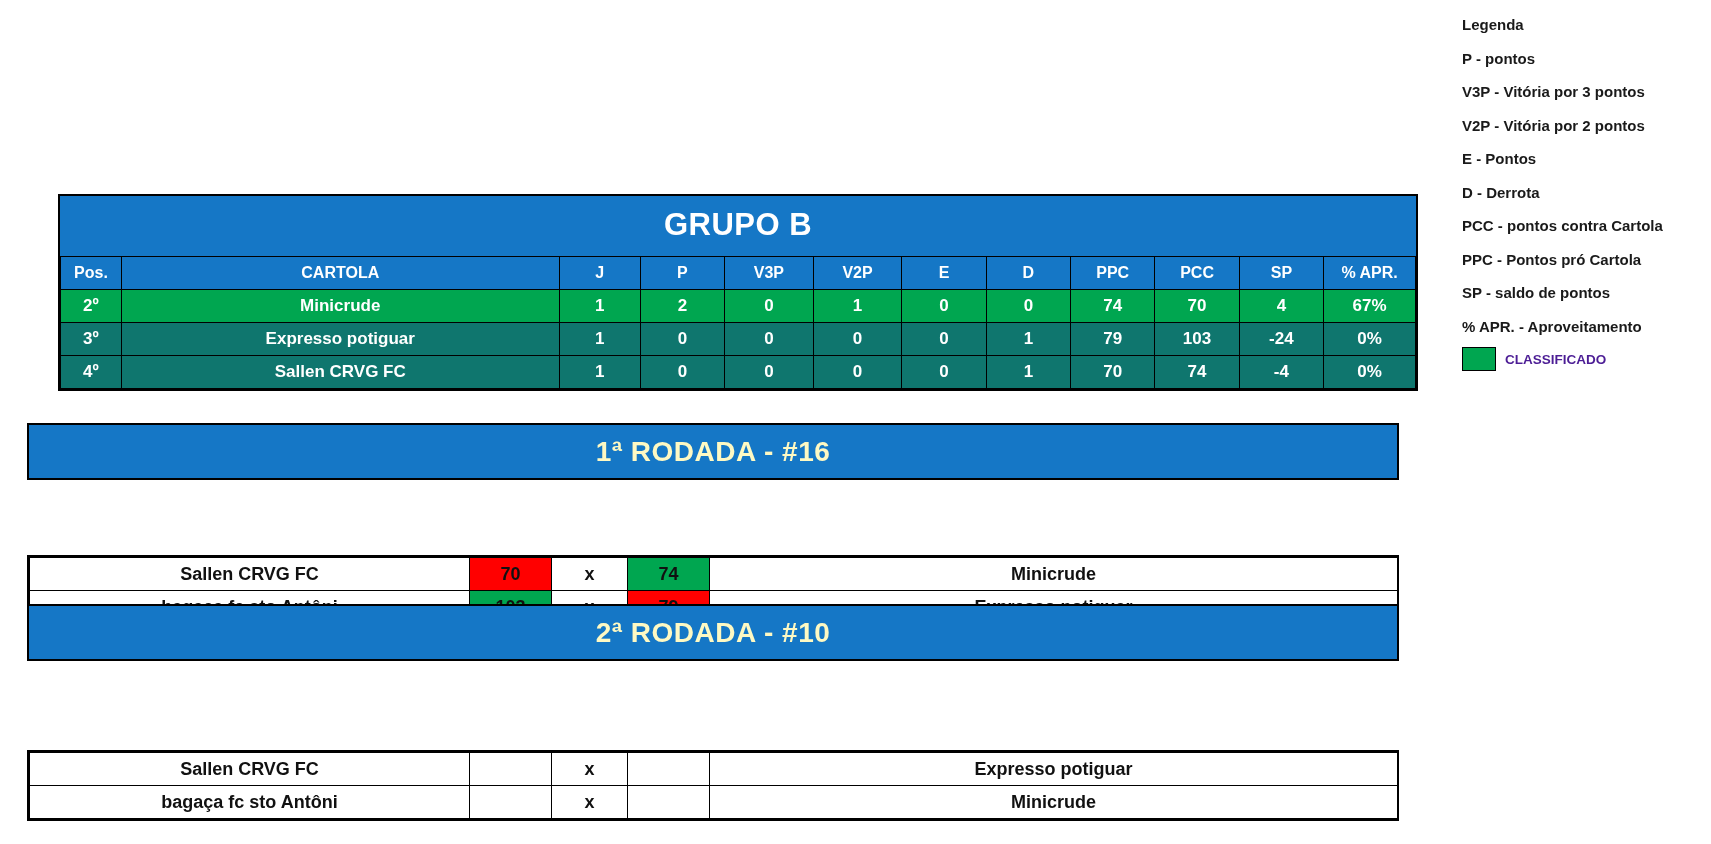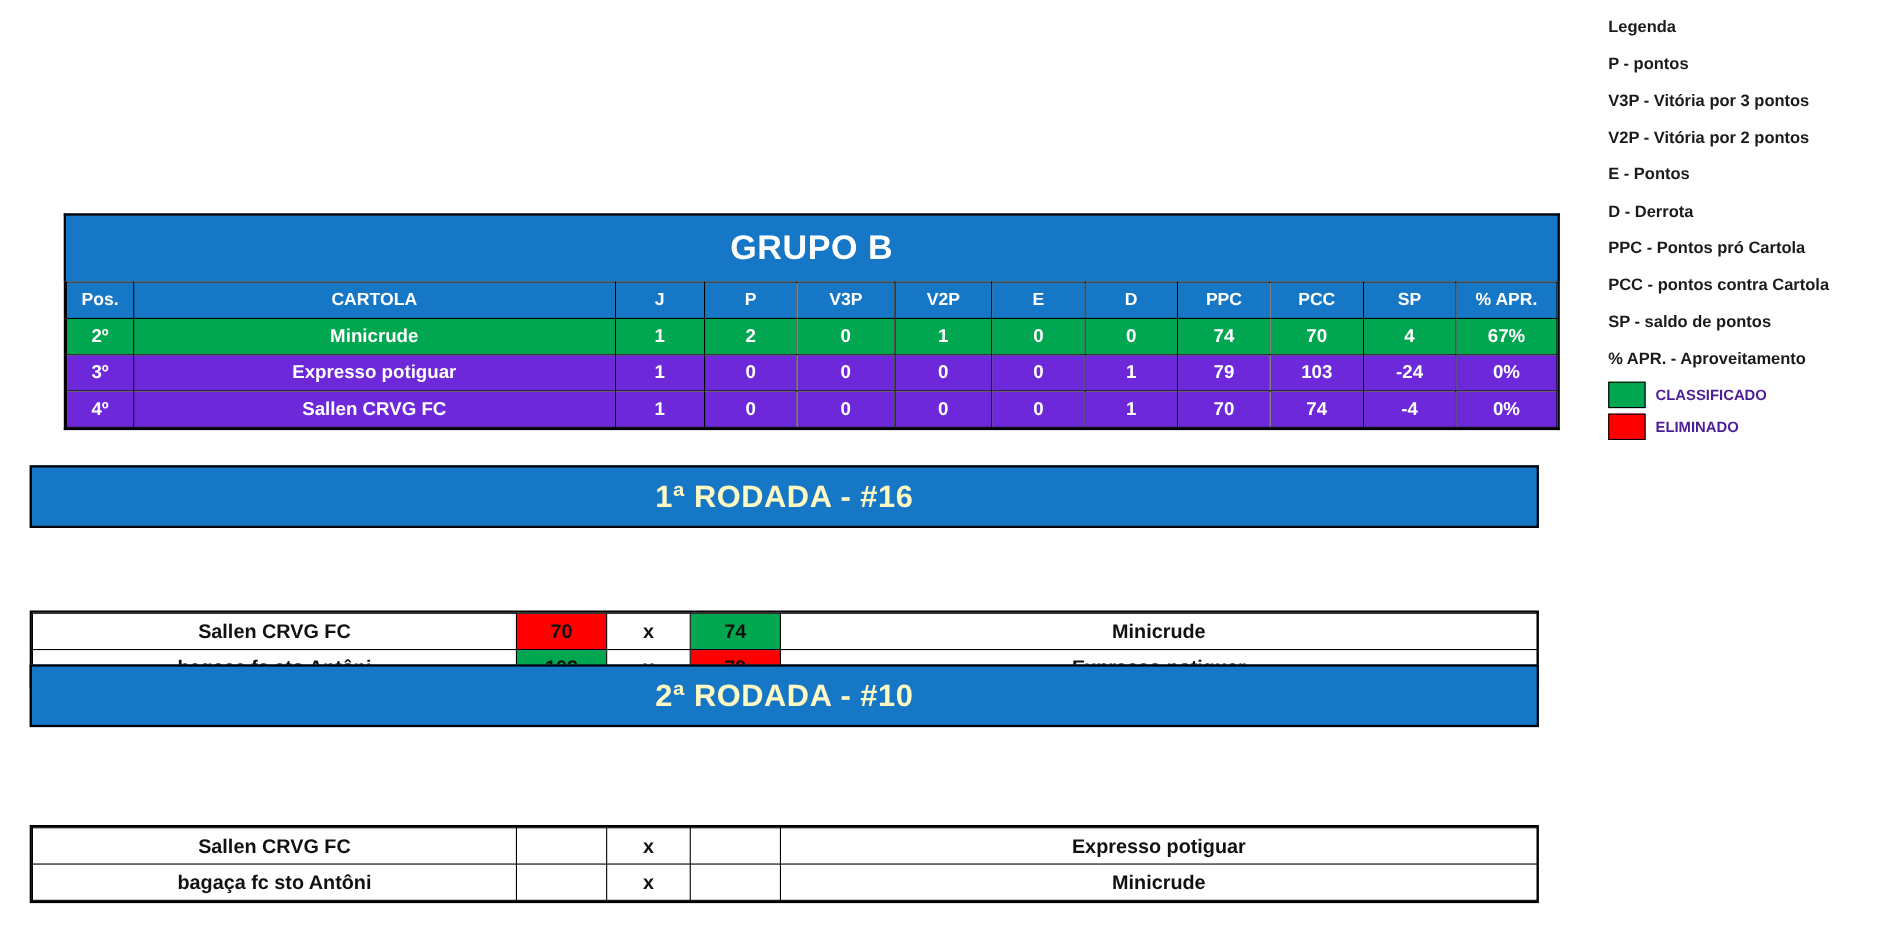--- a/index.html
+++ b/index.html
@@ -88,21 +88,21 @@
     padding: 0 2px;
     box-sizing: border-box;
     white-space: nowrap;
     overflow: hidden;
   }
   table.grid thead th {
     background: #1577C6;
     font-size: 16px;
   }
   tr.qualified td { background: #00A650; }
-  tr.eliminated td { background: #6d28d9; }
+  tr.eliminated td { background: #0f766e; }
   .outer-frame {
     border: 2px solid #000;
     border-top: none;
     box-sizing: border-box;
   }
 
   
   .round-banner {
     background: #1577C6;
     border: 2px solid #000;
@@ -163,32 +163,28 @@
 </head>
 <body>
 
 <div id="legend">
   <div class="legend-line">Legenda</div>
   <div class="legend-line">P - pontos</div>
   <div class="legend-line">V3P - Vitória por 3 pontos</div>
   <div class="legend-line">V2P - Vitória por 2 pontos</div>
   <div class="legend-line">E - Pontos</div>
   <div class="legend-line">D - Derrota</div>
+  <div class="legend-line">PCC - pontos contra Cartola</div>
   <div class="legend-line">PPC - Pontos pró Cartola</div>
-  <div class="legend-line">PCC - pontos contra Cartola</div>
   <div class="legend-line">SP - saldo de pontos</div>
   <div class="legend-line">% APR. - Aproveitamento</div>
 
   <div class="legend-swatch-row">
     <div class="legend-swatch green"></div>
     <div class="legend-swatch-label">CLASSIFICADO</div>
-  </div>
-  <div class="legend-swatch-row">
-    <div class="legend-swatch red"></div>
-    <div class="legend-swatch-label">ELIMINADO</div>
   </div>
 </div>
 
 <div id="group-block">
   <div class="group-title">GRUPO B</div>
   <div class="outer-frame">
     <table class="grid">
       <colgroup>
         <col style="width:57px">
           <col style="width:410px">

